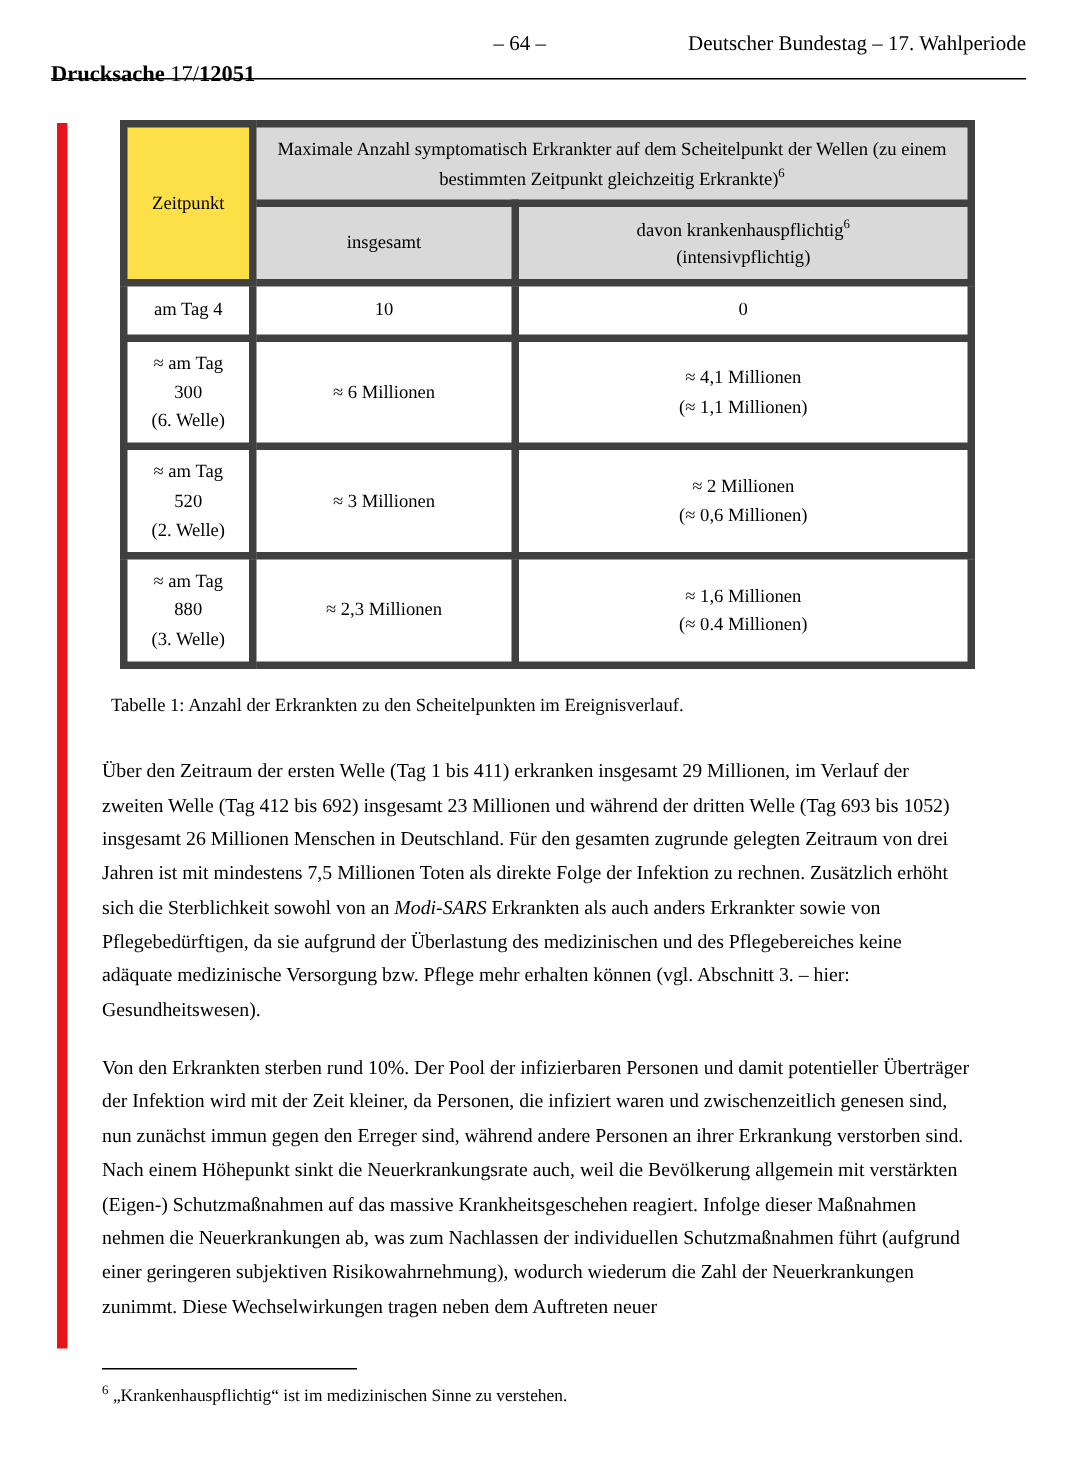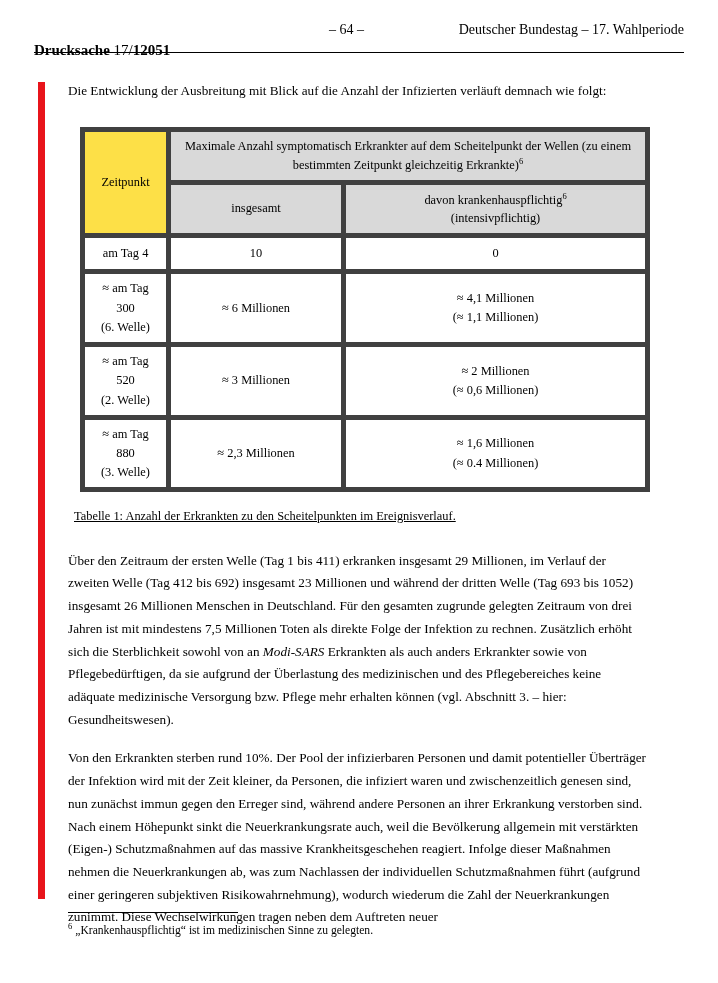--- a/index.html
+++ b/index.html
@@ -94,21 +94,20 @@
   }
   p.para {
     margin: 0 0 16px 0;
   }
   p.intro {
     margin: 0 0 24px 0;
   }
   .caption {
     margin: 14px 0 22px 6px;
     font-size: 12.4px;
-    text-decoration: underline;
   }
   em.it {
     font-style: italic;
   }
 
   
   .tbl-wrap {
     margin: 0 0 0 12px;
     width: 565px;
   }
@@ -177,21 +176,20 @@
     </div>
     <div class="header-center">– 64 –</div>
     <div class="header-right">Deutscher Bundestag – 17. Wahlperiode</div>
   </div>
   <div class="header-rule"></div>
 
   <div class="change-bar" style="background: rgb(232, 20, 27);"></div>
 
   <div class="content">
 
-    <p class="intro">Die Entwicklung der Ausbreitung mit Blick auf die Anzahl der Infizierten verläuft demnach wie folgt:</p>
 
     <div class="tbl-wrap">
       <table class="data">
         <colgroup>
           <col class="col-zeit">
           <col class="col-ins">
           <col class="col-kh">
         </colgroup>
         <tbody>
           <tr>
@@ -260,16 +258,16 @@
 
     <div class="caption">Tabelle 1: Anzahl der Erkrankten zu den Scheitelpunkten im Ereignisverlauf.</div>
 
     <p class="para"><span>Über den Zeitraum der ersten Welle (Tag 1 bis 411) erkranken insgesamt 29 Millionen, im Verlauf der zweiten Welle (Tag 412 bis 692) insgesamt 23 Millionen und während der dritten Welle (Tag 693 bis 1052) insgesamt 26 Millionen Menschen in Deutschland. Für den gesamten zugrunde gelegten Zeitraum von drei Jahren ist mit mindestens 7,5 Millionen Toten als direkte Folge der Infektion zu rechnen. Zusätzlich erhöht sich die Sterblichkeit sowohl von an </span><em class="it">Modi-SARS</em><span> Erkrankten als auch anders Erkrankter sowie von Pflegebedürftigen, da sie aufgrund der Überlastung des medizinischen und des Pflegebereiches keine adäquate medizinische Versorgung bzw. Pflege mehr erhalten können (vgl. Abschnitt 3. – hier: Gesundheitswesen).</span></p>
 
     <p class="para">Von den Erkrankten sterben rund 10%. Der Pool der infizierbaren Personen und damit potentieller Überträger der Infektion wird mit der Zeit kleiner, da Personen, die infiziert waren und zwischenzeitlich genesen sind, nun zunächst immun gegen den Erreger sind, während andere Personen an ihrer Erkrankung verstorben sind. Nach einem Höhepunkt sinkt die Neuerkrankungsrate auch, weil die Bevölkerung allgemein mit verstärkten (Eigen-) Schutzmaßnahmen auf das massive Krankheitsgeschehen reagiert. Infolge dieser Maßnahmen nehmen die Neuerkrankungen ab, was zum Nachlassen der individuellen Schutzmaßnahmen führt (aufgrund einer geringeren subjektiven Risikowahrnehmung), wodurch wiederum die Zahl der Neuerkrankungen zunimmt. Diese Wechselwirkungen tragen neben dem Auftreten neuer</p>
   </div>
 
   <div class="footnote-rule"></div>
   <div class="footnote">
-    <sup>6</sup><span>„Krankenhauspflichtig“ ist im medizinischen Sinne zu gelegten.</span>
+    <sup>6</sup><span>„Krankenhauspflichtig“ ist im medizinischen Sinne zu verstehen.</span>
   </div>
 
 </div>
 
 </body></html>

